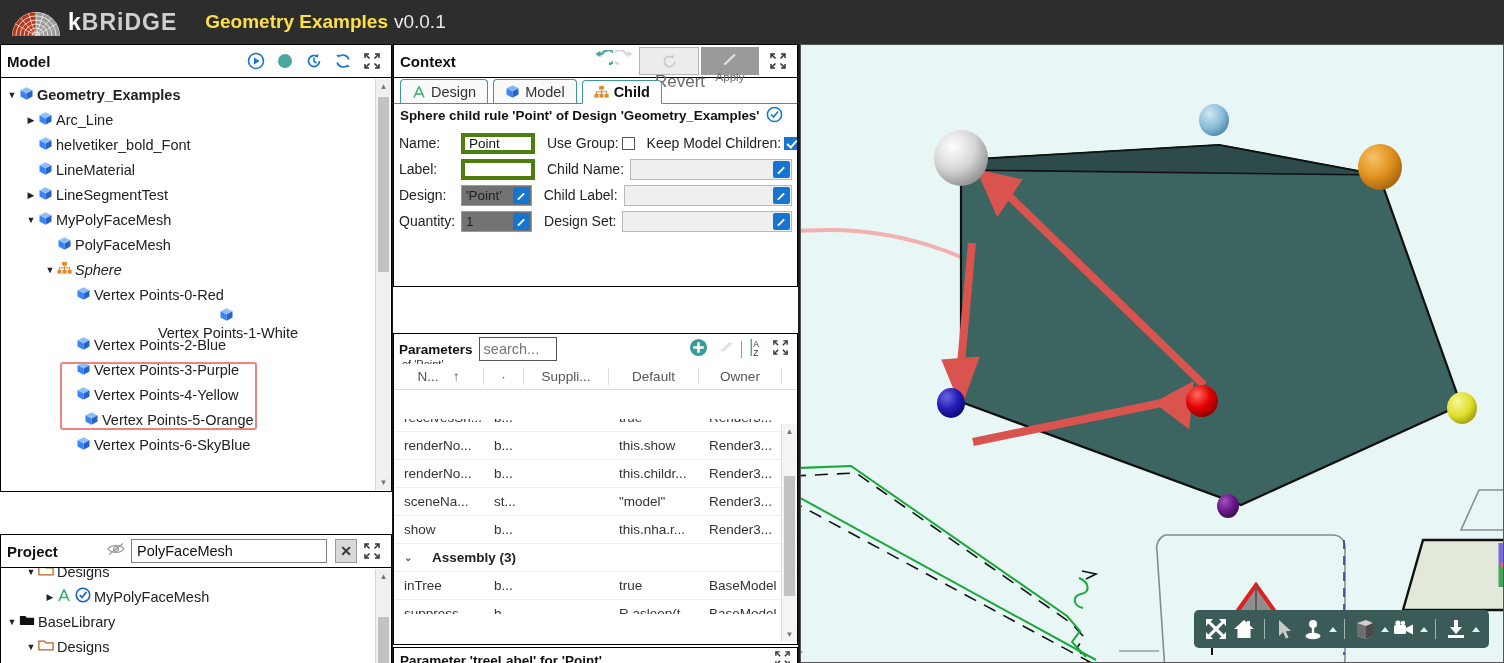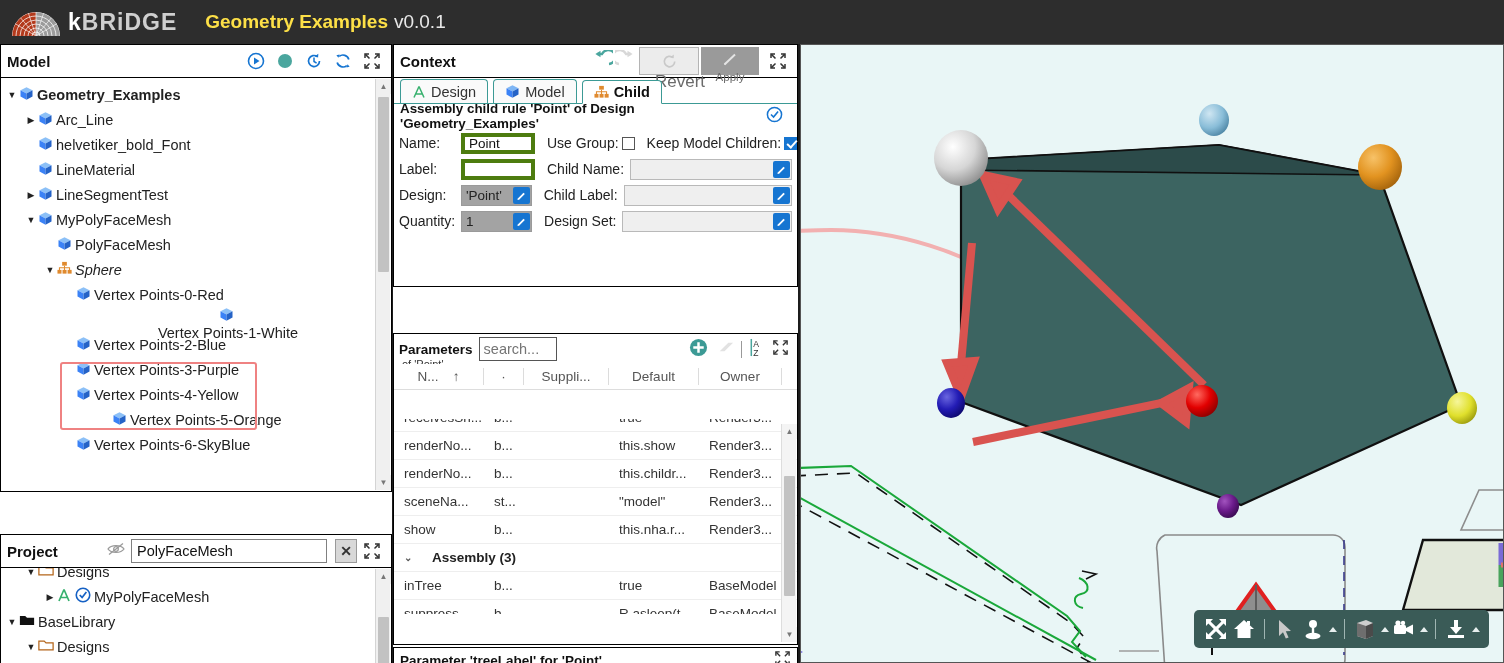--- a/index.html
+++ b/index.html
@@ -66,21 +66,21 @@
   .tab { height:24px; border:1px solid #3c9a95; border-bottom:none; border-radius:4px 4px 0 0;
          display:flex; align-items:center; gap:5px; padding:0 11px; font-size:14.5px; color:#333;
          background:#fafafa; margin-right:5px; }
   .tab.active { background:#fff; font-weight:bold; color:#111; position:relative; top:1px; border-bottom:1px solid #fff;}
   .editline { display:flex; align-items:center; height:23px; padding:0 6px; font-size:13.4px; font-weight:bold; color:#111;}
   .fgrid { padding:3px 5px 0 5px; }
   .frow { display:flex; align-items:center; height:26px; }
   .flab { font-size:14px; color:#222; width:62px; flex:0 0 auto;}
   .finput { width:74px; height:21px; border:4px solid #4d7c0f; background:#fff; font-size:13.5px;
             padding:0 4px; font-family:"Liberation Sans",sans-serif; color:#111;}
-  .fbox { width:74px; height:21px; border:1px solid #9a9a9a; background:#a3a3a3; display:flex; align-items:center;
+  .fbox { width:74px; height:21px; border:1px solid #9a9a9a; background:#737373; display:flex; align-items:center;
           font-size:13.5px; padding-left:4px; color:#222; }
   .pencil { width:17px; height:17px; background:#1675d1; border-radius:2px; margin-left:auto; margin-right:1px;
             display:flex; align-items:center; justify-content:center; flex:0 0 auto;}
   .flab2 { font-size:14px; color:#222; margin-left:12px; white-space:nowrap;}
   .wide { width:177px; height:21px; border:1px solid #b9b9b9; background:#efefef; display:flex; align-items:center; margin-left:6px;}
   .cbx { width:13px; height:13px; border:1px solid #555; background:#fff; display:inline-block; margin-left:3px; flex:0 0 auto;}
   .cbx.on { background:#1675d1; border-color:#1675d1; position:relative;}
   .cbx.on::after { content:""; position:absolute; left:3.5px; top:0.5px; width:4px; height:8px;
                    border:solid #fff; border-width:0 2px 2px 0; transform:rotate(42deg); }
 
@@ -316,21 +316,21 @@
             </div>
             <div class="trow" style="padding-left: 61px;">
               <span class="tw"></span>
               <span><svg class="cube" viewBox="0 0 16 16">
                   <path d="M8 1.3 L14.4 4.6 L8 8 L1.6 4.6 Z" fill="#8cc0f7"></path>
                   <path d="M1.6 4.6 L8 8 L8 14.7 L1.6 11.3 Z" fill="#3b82f6"></path>
                   <path d="M14.4 4.6 L8 8 L8 14.7 L14.4 11.3 Z" fill="#2563c7"></path>
                 </svg></span>
               <span class="tlabel">Vertex Points-4-Yellow</span>
             </div>
-            <div class="trow" style="padding-left: 97px; text-align: center;">
+            <div class="trow" style="padding-left: 69px; text-align: center;">
               <span class="tw"></span>
               <span><svg class="cube" viewBox="0 0 16 16">
                   <path d="M8 1.3 L14.4 4.6 L8 8 L1.6 4.6 Z" fill="#8cc0f7"></path>
                   <path d="M1.6 4.6 L8 8 L8 14.7 L1.6 11.3 Z" fill="#3b82f6"></path>
                   <path d="M14.4 4.6 L8 8 L8 14.7 L14.4 11.3 Z" fill="#2563c7"></path>
                 </svg></span>
               <span class="tlabel">Vertex Points-5-Orange</span>
             </div>
             <div class="trow" style="padding-left: 61px;">
               <span class="tw"></span>
@@ -490,21 +490,21 @@
               <rect x="0.5" y="9" width="4.3" height="4" fill="#e08a2e"></rect>
               <rect x="5.9" y="9" width="4.3" height="4" fill="#e08a2e"></rect>
               <rect x="11.3" y="9" width="4.3" height="4" fill="#e08a2e"></rect>
               <path d="M8 4.5 V6.8 M2.6 9 V6.8 H13.4 V9 M8 6.8 V9" stroke="#e08a2e" stroke-width="1.1" fill="none"></path>
             </svg>
           <span>Child</span>
         </div>
       </div>
 
       <div class="editline">
-        <span>Assembly child rule 'Point' of Design 'Geometry_Examples'</span>
+        <span>Sphere child rule 'Point' of Design 'Geometry_Examples'</span>
         <span style="margin-left:auto;margin-right:8px;">
           <svg width="17" height="17" viewBox="0 0 18 18">
               <circle cx="9" cy="9" r="7.5" fill="none" stroke="#1675d1" stroke-width="1.6"></circle>
               <path d="M5.3 9 L8 11.7 L12.8 5.8" stroke="#1675d1" stroke-width="1.7" fill="none"></path>
             </svg>
         </span>
       </div>
 
       <div class="fgrid">
         <div class="frow">

